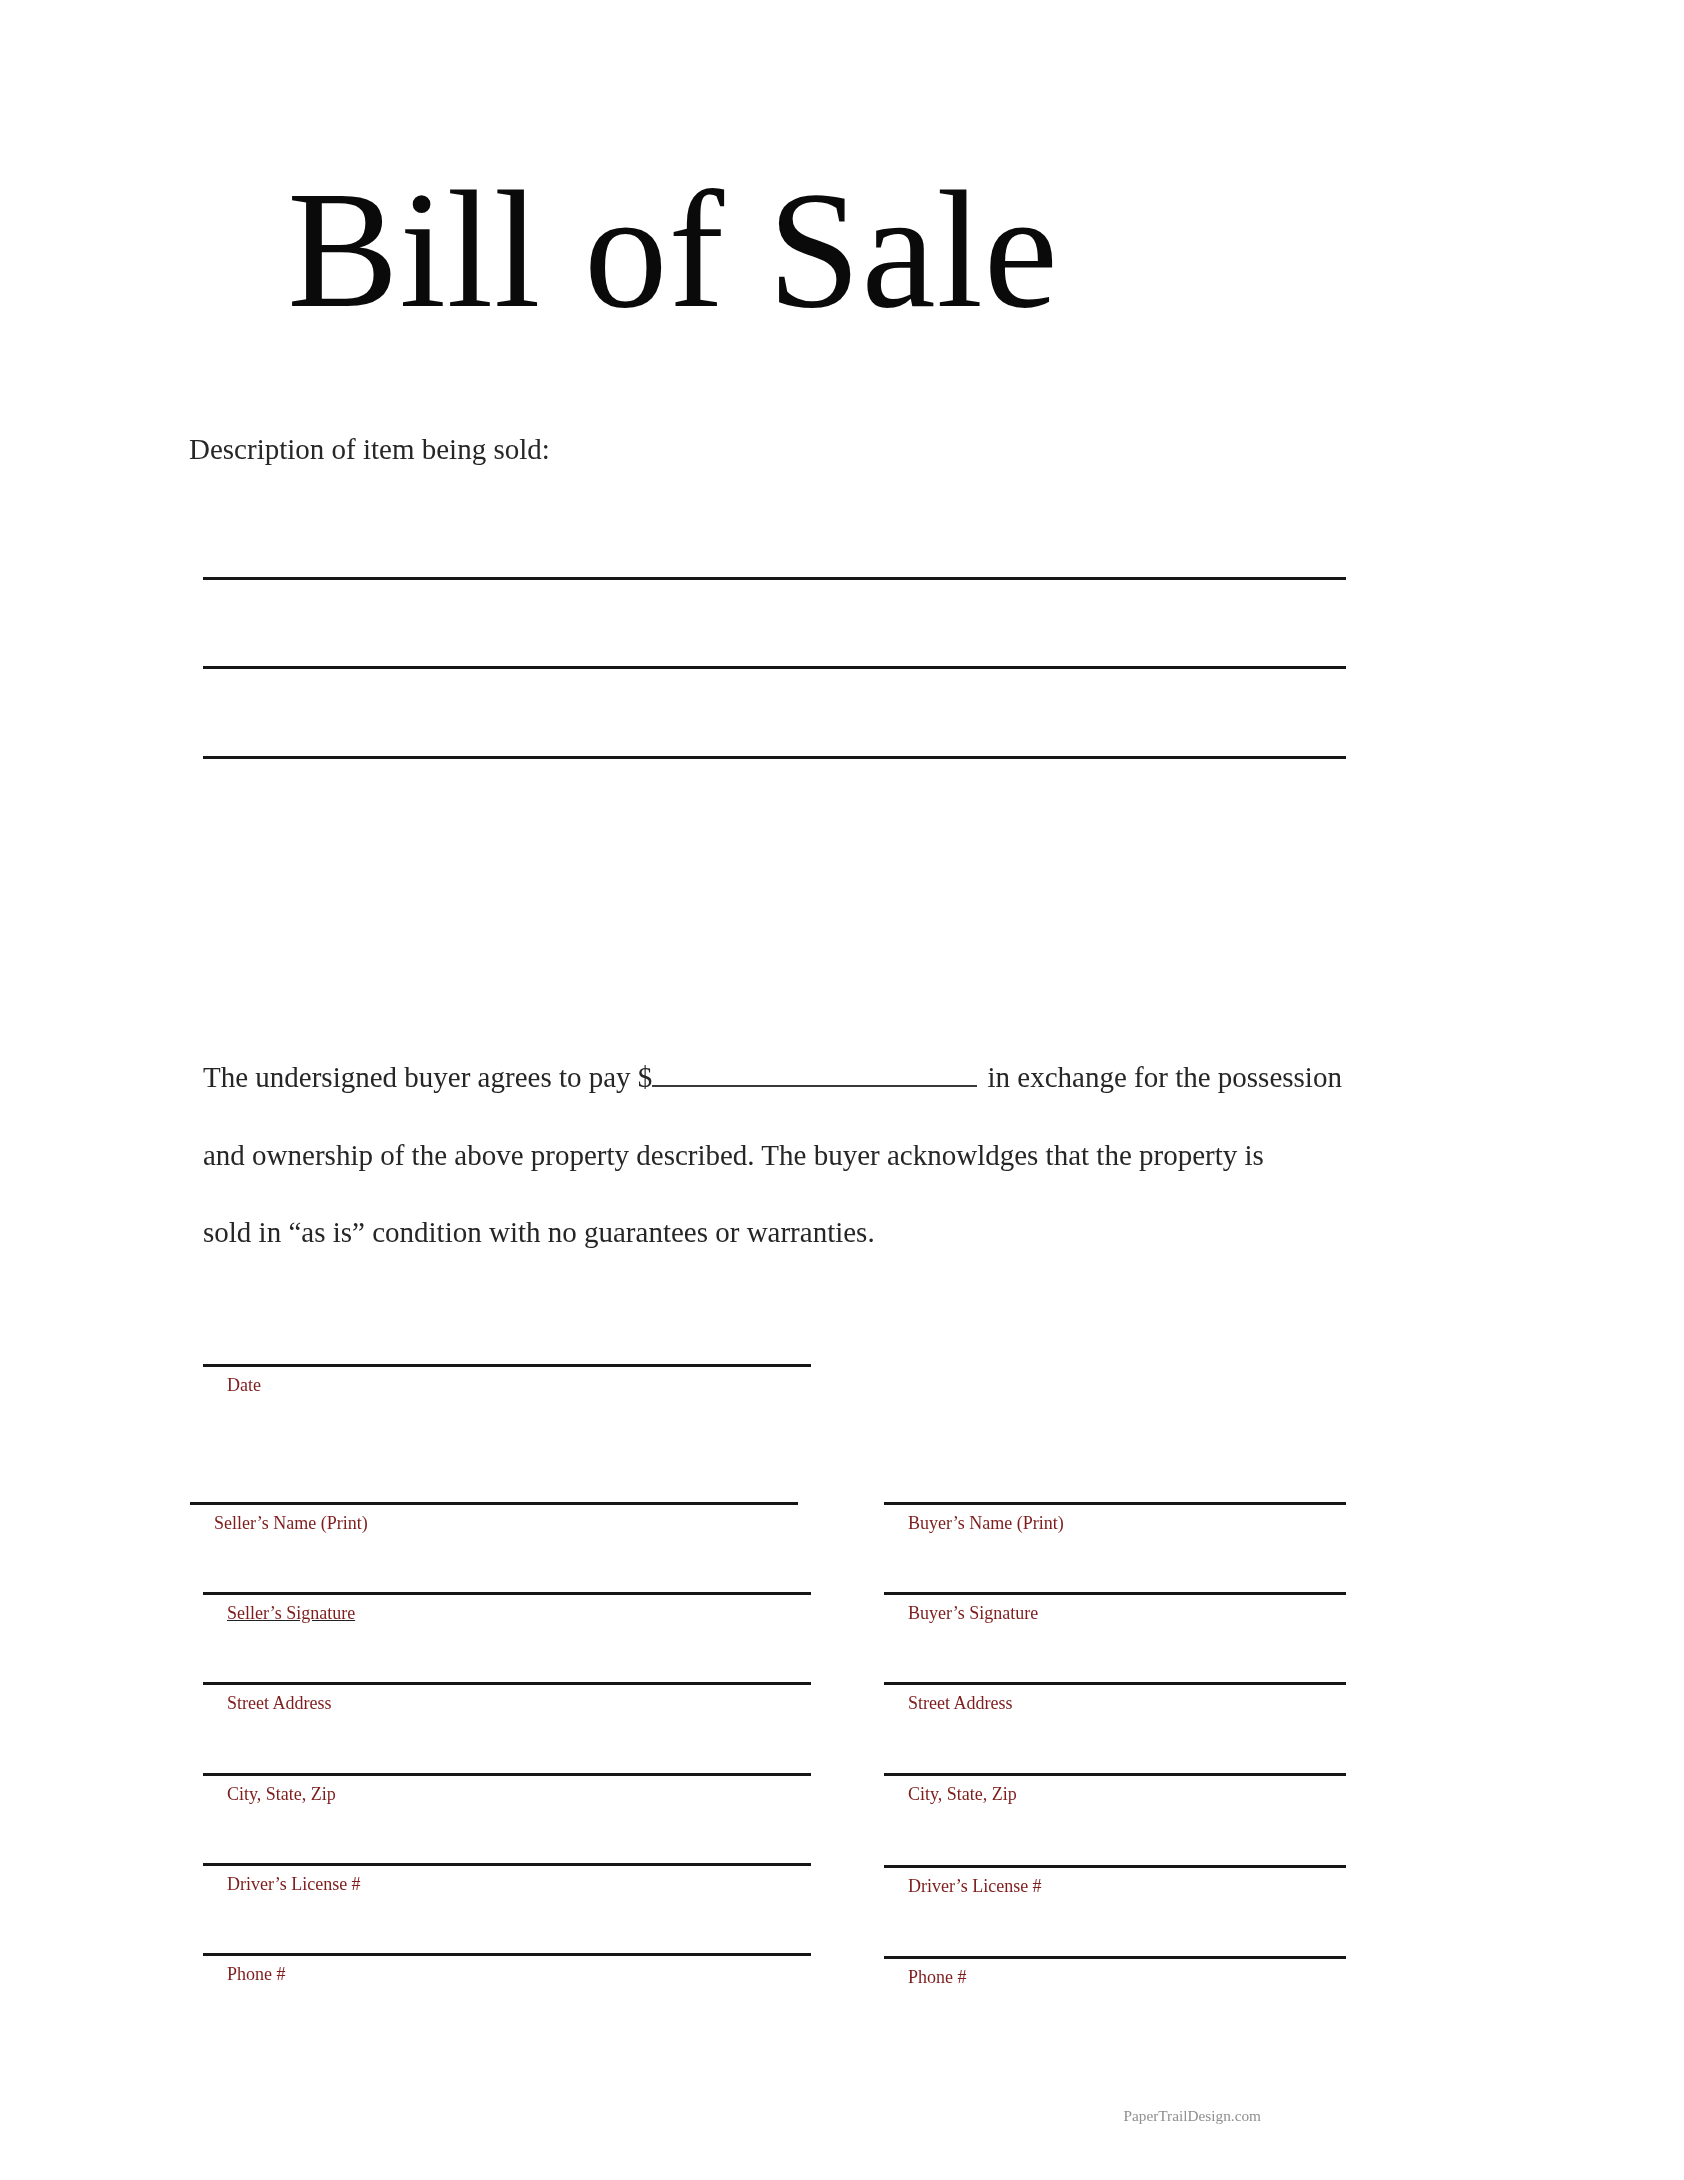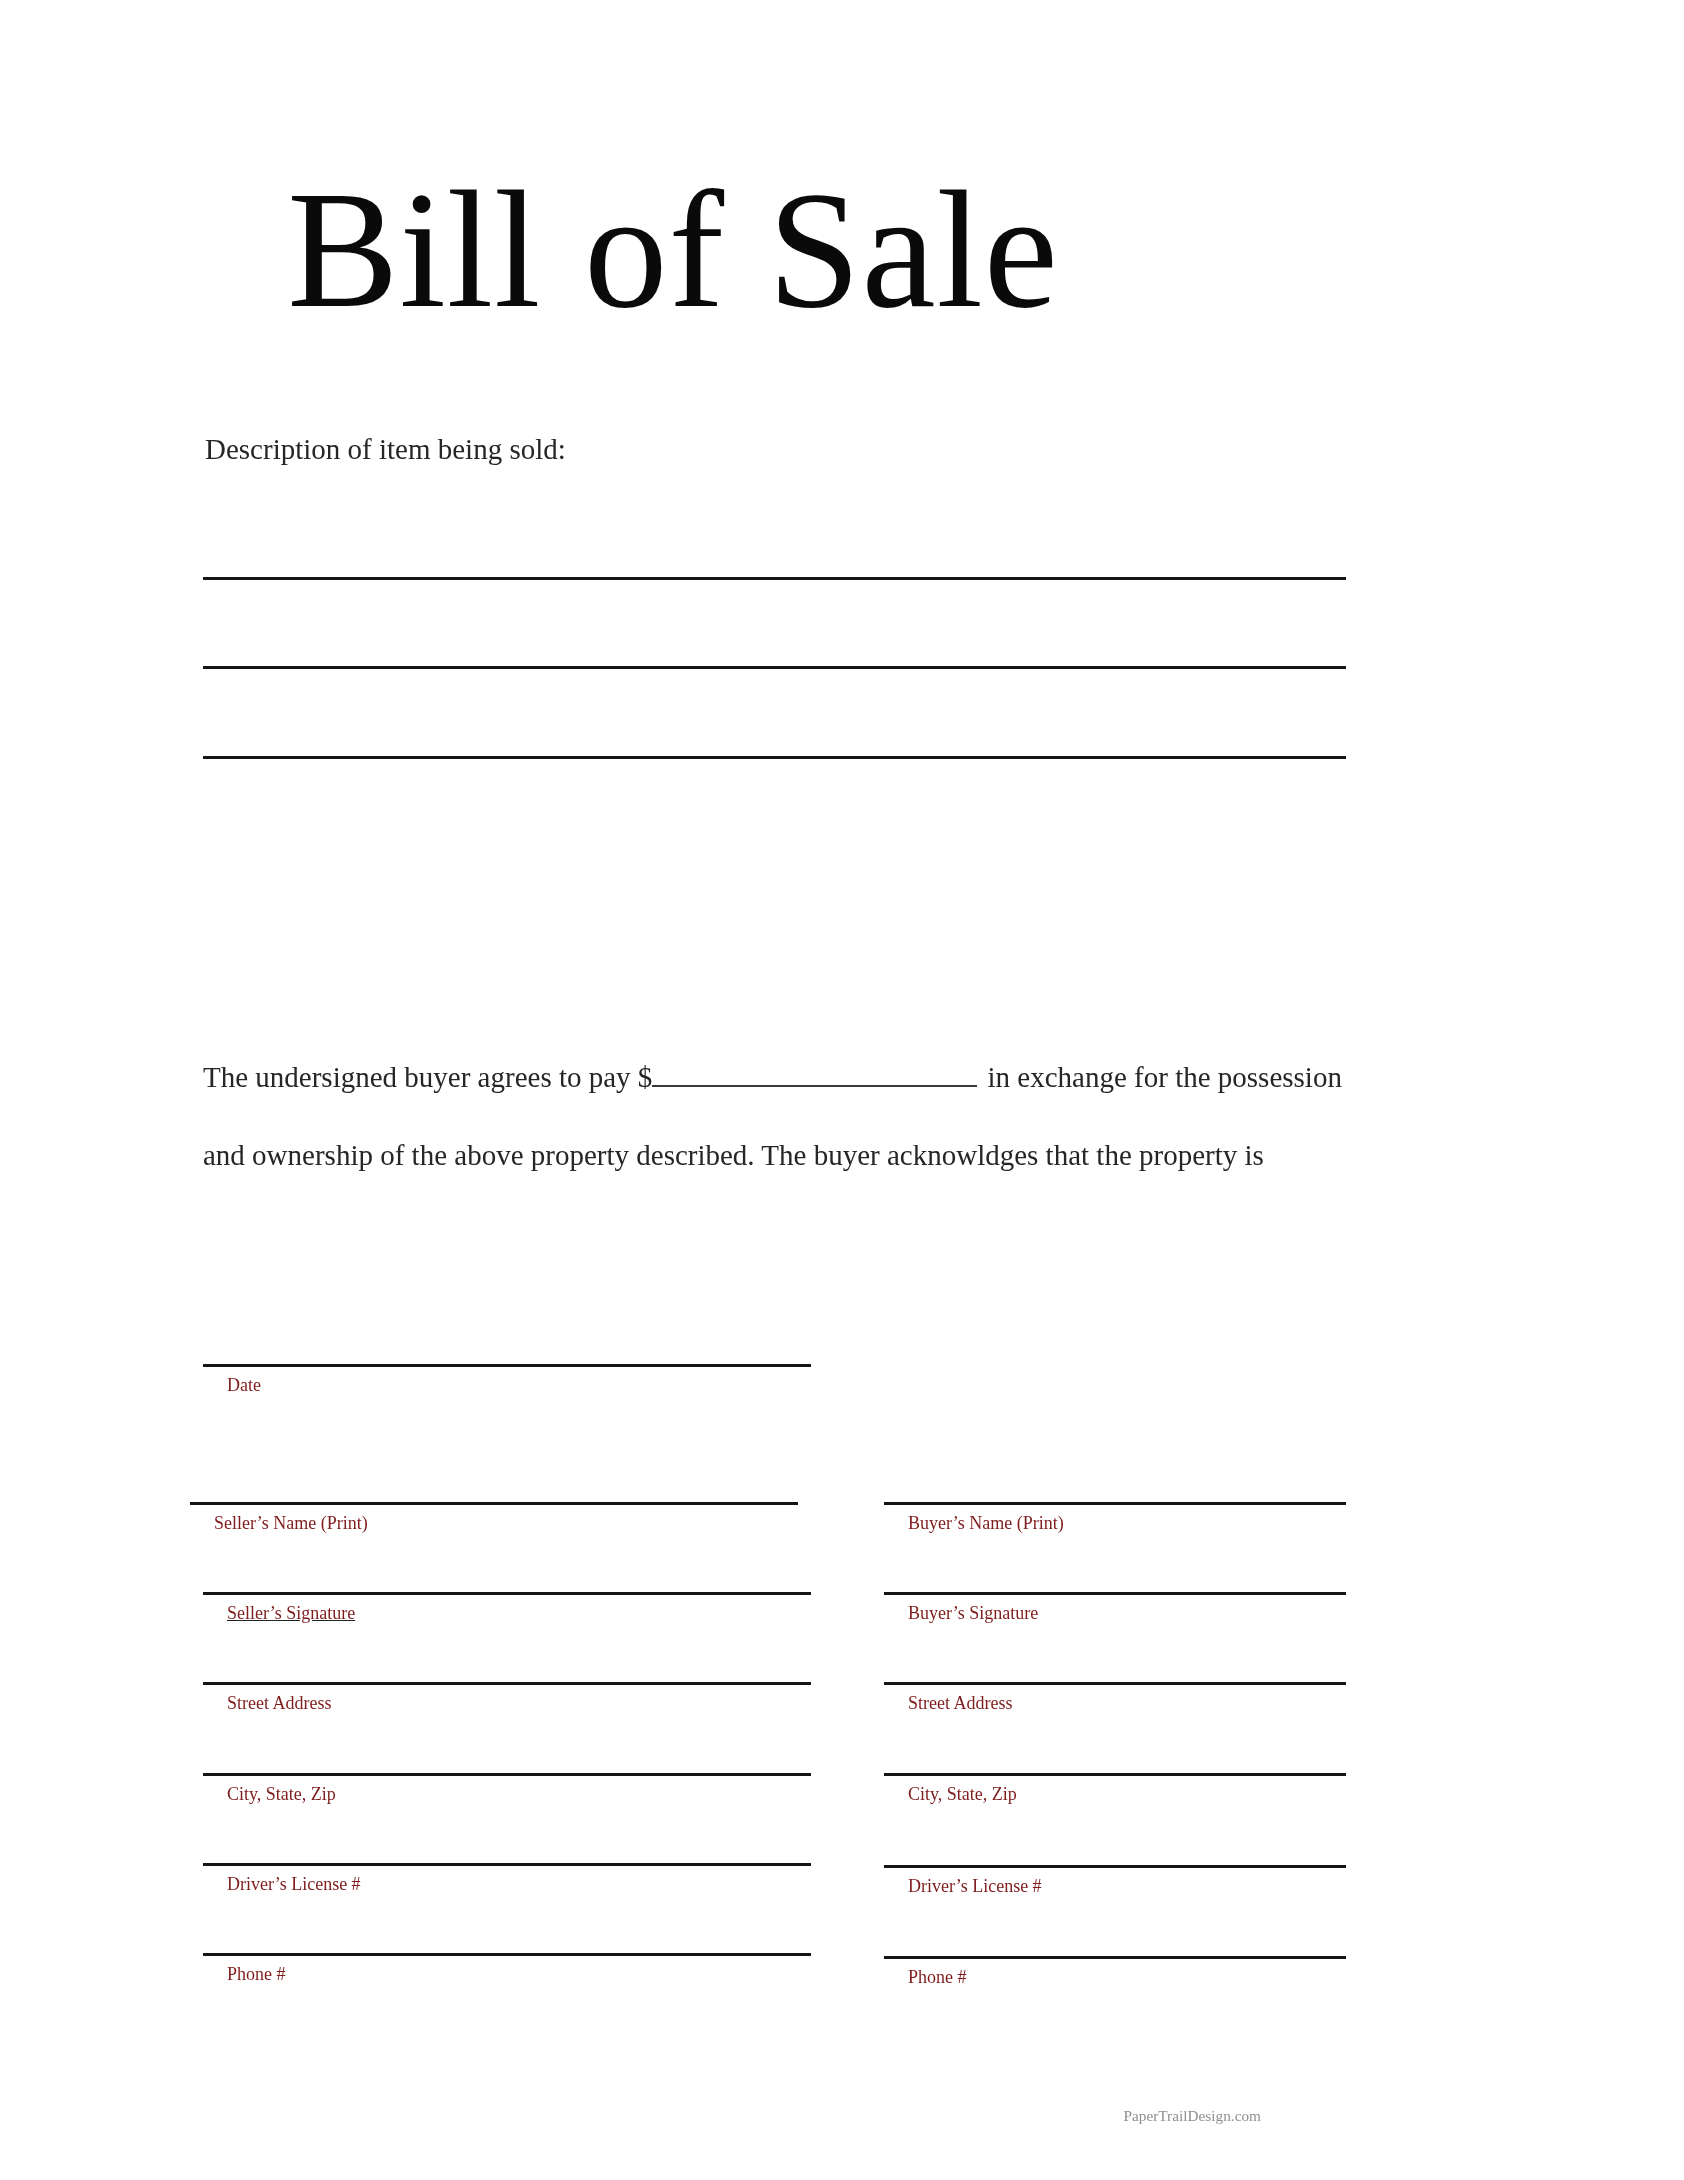--- a/index.html
+++ b/index.html
@@ -75,31 +75,32 @@
     color: #8f8f8f;
   }
 </style>
 </head>
 <body>
 
 <div class="page">
 
   <h1 class="doc-title">Bill of Sale</h1>
 
-  <p class="body-text" style="top:432px;left:205px;">Description of item being sold:</p>
+  <p class="body-text" style="top:432px;left:189px;">Description of item being sold:</p>
 
   <div class="rule" style="top:577px;left:203px;width:1298px;"></div>
   <div class="rule" style="top:666px;left:203px;width:1298px;"></div>
   <div class="rule" style="top:756px;left:203px;width:1298px;"></div>
 
 
   <p class="body-text" style="top:1059px;left:203px;width:1431px;"><span>The undersigned buyer agrees to pay $</span><span class="amount-blank"></span><span class="after-amount">in exchange for the possession</span></p>
 
   <p class="body-text" style="top:1138px;left:203px;width:1431px;">and ownership of the above property described. The buyer acknowldges that the property is</p>
 
+  <p class="body-text" style="top:1215px;left:203px;width:1431px;">sold in “as is” condition with no guarantees or warranties.</p>
 
   <div class="field-row" style="top:1364px;left:203px;width:608px;">
     <div class="field-line"></div>
     <div class="field-label">Date</div>
   </div>
 
   <div class="field-row" style="top:1502px;left:190px;width:608px;">
     <div class="field-line"></div>
     <div class="field-label">Seller’s Name (Print)</div>
   </div>

